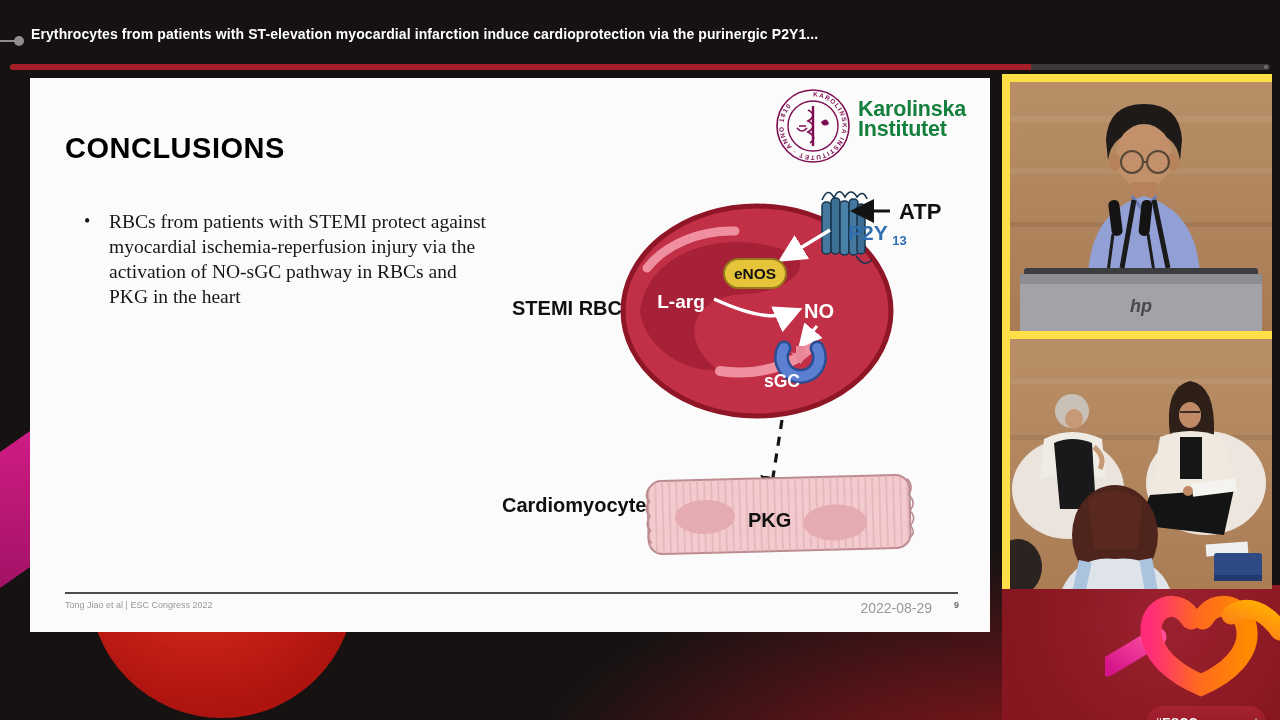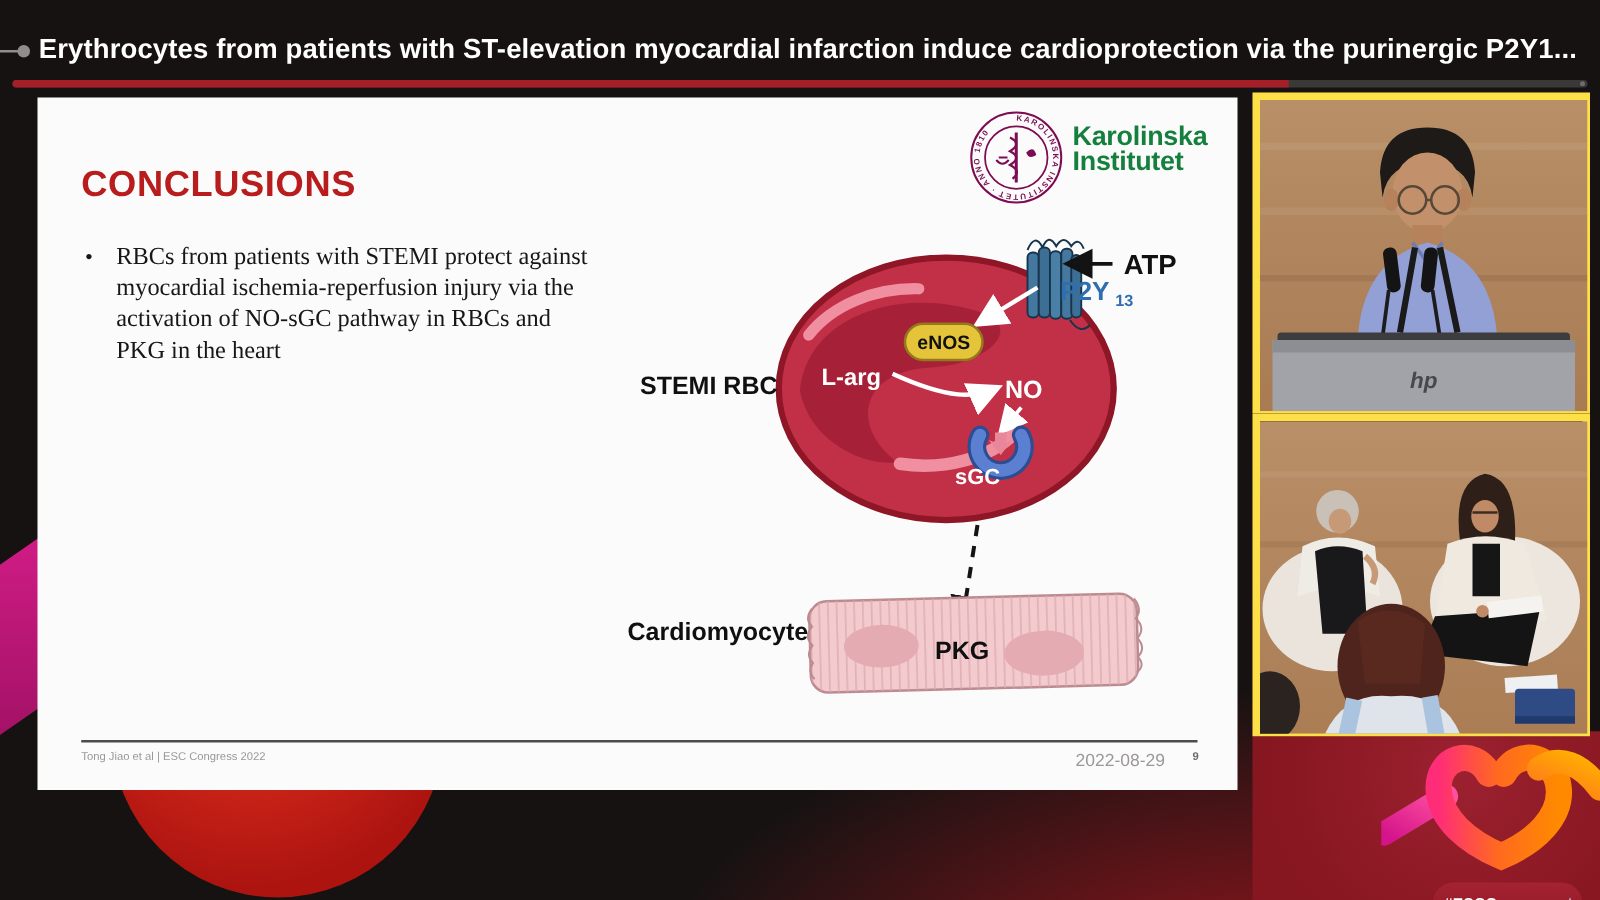--- a/index.html
+++ b/index.html
@@ -12,51 +12,51 @@
   .bg-glow{position:absolute;left:500px;top:540px;width:600px;height:260px;z-index:1;
            background:radial-gradient(ellipse at 88% 100%,rgba(160,22,30,.95),rgba(160,22,30,0) 68%);}
   .bg-wedge{position:absolute;left:0;top:424px;width:40px;height:164px;z-index:1;
             background:linear-gradient(#d11c86,#a31266);
             clip-path:polygon(0 17%,100% 0,100% 83%,0 100%);}
 
   
   .header{position:absolute;left:0;top:0;width:1280px;height:74px;z-index:3;}
   .tick-line{position:absolute;left:0;top:40px;width:15px;height:2px;background:#8f8d8d;}
   .tick-dot{position:absolute;left:14px;top:36px;width:10px;height:10px;border-radius:50%;background:#8f8d8d;}
-  .title{position:absolute;left:31px;top:26px;width:1240px;margin:0;font-size:22px;font-weight:bold;
+  .title{position:absolute;left:31px;top:26px;width:1240px;margin:0;font-size:14px;font-weight:bold;
          color:#fff;letter-spacing:.1px;white-space:nowrap;overflow:hidden;}
   .progress{position:absolute;left:10px;top:64px;width:1260px;height:6px;background:#3b3838;border-radius:3px;}
   .progress-fill{height:100%;background:#a61e28;border-radius:3px 0 0 3px;}
   .track-dot{position:absolute;right:2px;top:1px;width:4px;height:4px;border-radius:50%;background:#6f6c6c;}
 
   
   .slide{position:absolute;left:30px;top:78px;width:960px;height:554px;background:#fcfbfb;z-index:5;}
   .slide-heading{position:absolute;left:35px;top:54px;margin:0;font-size:29px;font-weight:bold;
-                 color:#b91c1c;letter-spacing:.5px;}
-  .bullets{position:absolute;left:36px;top:116px;width:412px;margin:0;padding:0;list-style:none;
+                 color:#000000;letter-spacing:.5px;}
+  .bullets{position:absolute;left:36px;top:116px;width:412px;margin:16px;padding:0;list-style:none;
            font-family:"Liberation Serif",serif;font-size:19.5px;line-height:1.28;color:#171717;}
   .bullets li{position:relative;padding-left:27px;}
   .bullets li + li{margin-top:30px;}
   .bullets li::before{content:"\2022";position:absolute;left:2px;top:0;font-size:18px;}
   .bullets sub{font-size:12px;}
 
   .ki-logo{position:absolute;left:745px;top:10px;width:200px;height:78px;}
   .ki-seal{position:absolute;left:0;top:0;}
   .ki-word{position:absolute;left:83px;top:11px;font-size:21.5px;font-weight:bold;color:#15803d;
            line-height:.95;letter-spacing:-.2px;}
 
   .diagram{position:absolute;left:0;top:0;pointer-events:none;}
 
   .slide-footer-line{position:absolute;left:35px;top:514px;width:893px;height:2px;background:#4c4c4c;}
   .f-left{position:absolute;left:35px;top:522px;font-size:9px;color:#9a9897;}
   .f-date{position:absolute;right:58px;top:522px;font-size:14px;color:#9a9897;}
   .f-page{position:absolute;right:31px;top:522px;font-size:9px;color:#6d6b6b;font-weight:bold;}
 
   
-  .video{position:absolute;left:1002px;width:270px;box-sizing:border-box;border:6px solid #fde047;
+  .video{position:absolute;left:1002px;width:270px;box-sizing:border-box;border:8px solid #fde047;
          background:#471519;z-index:5;box-shadow:inset 0 0 26px rgba(50,8,10,.6);}
   .video1{top:74px;height:257px;}
   .video2{top:331px;height:258px;}
   .video svg{display:block;}
 
   
   .brand-panel{position:absolute;left:1002px;top:585px;width:278px;height:135px;z-index:4;
                background:radial-gradient(circle at 60% 25%,#9c2130,#86161f 80%);}
   .esc-logo{position:absolute;right:0;top:2px;}
   .hashtag-pill{position:absolute;left:144px;top:90px;width:120px;height:34px;border-radius:17px;

